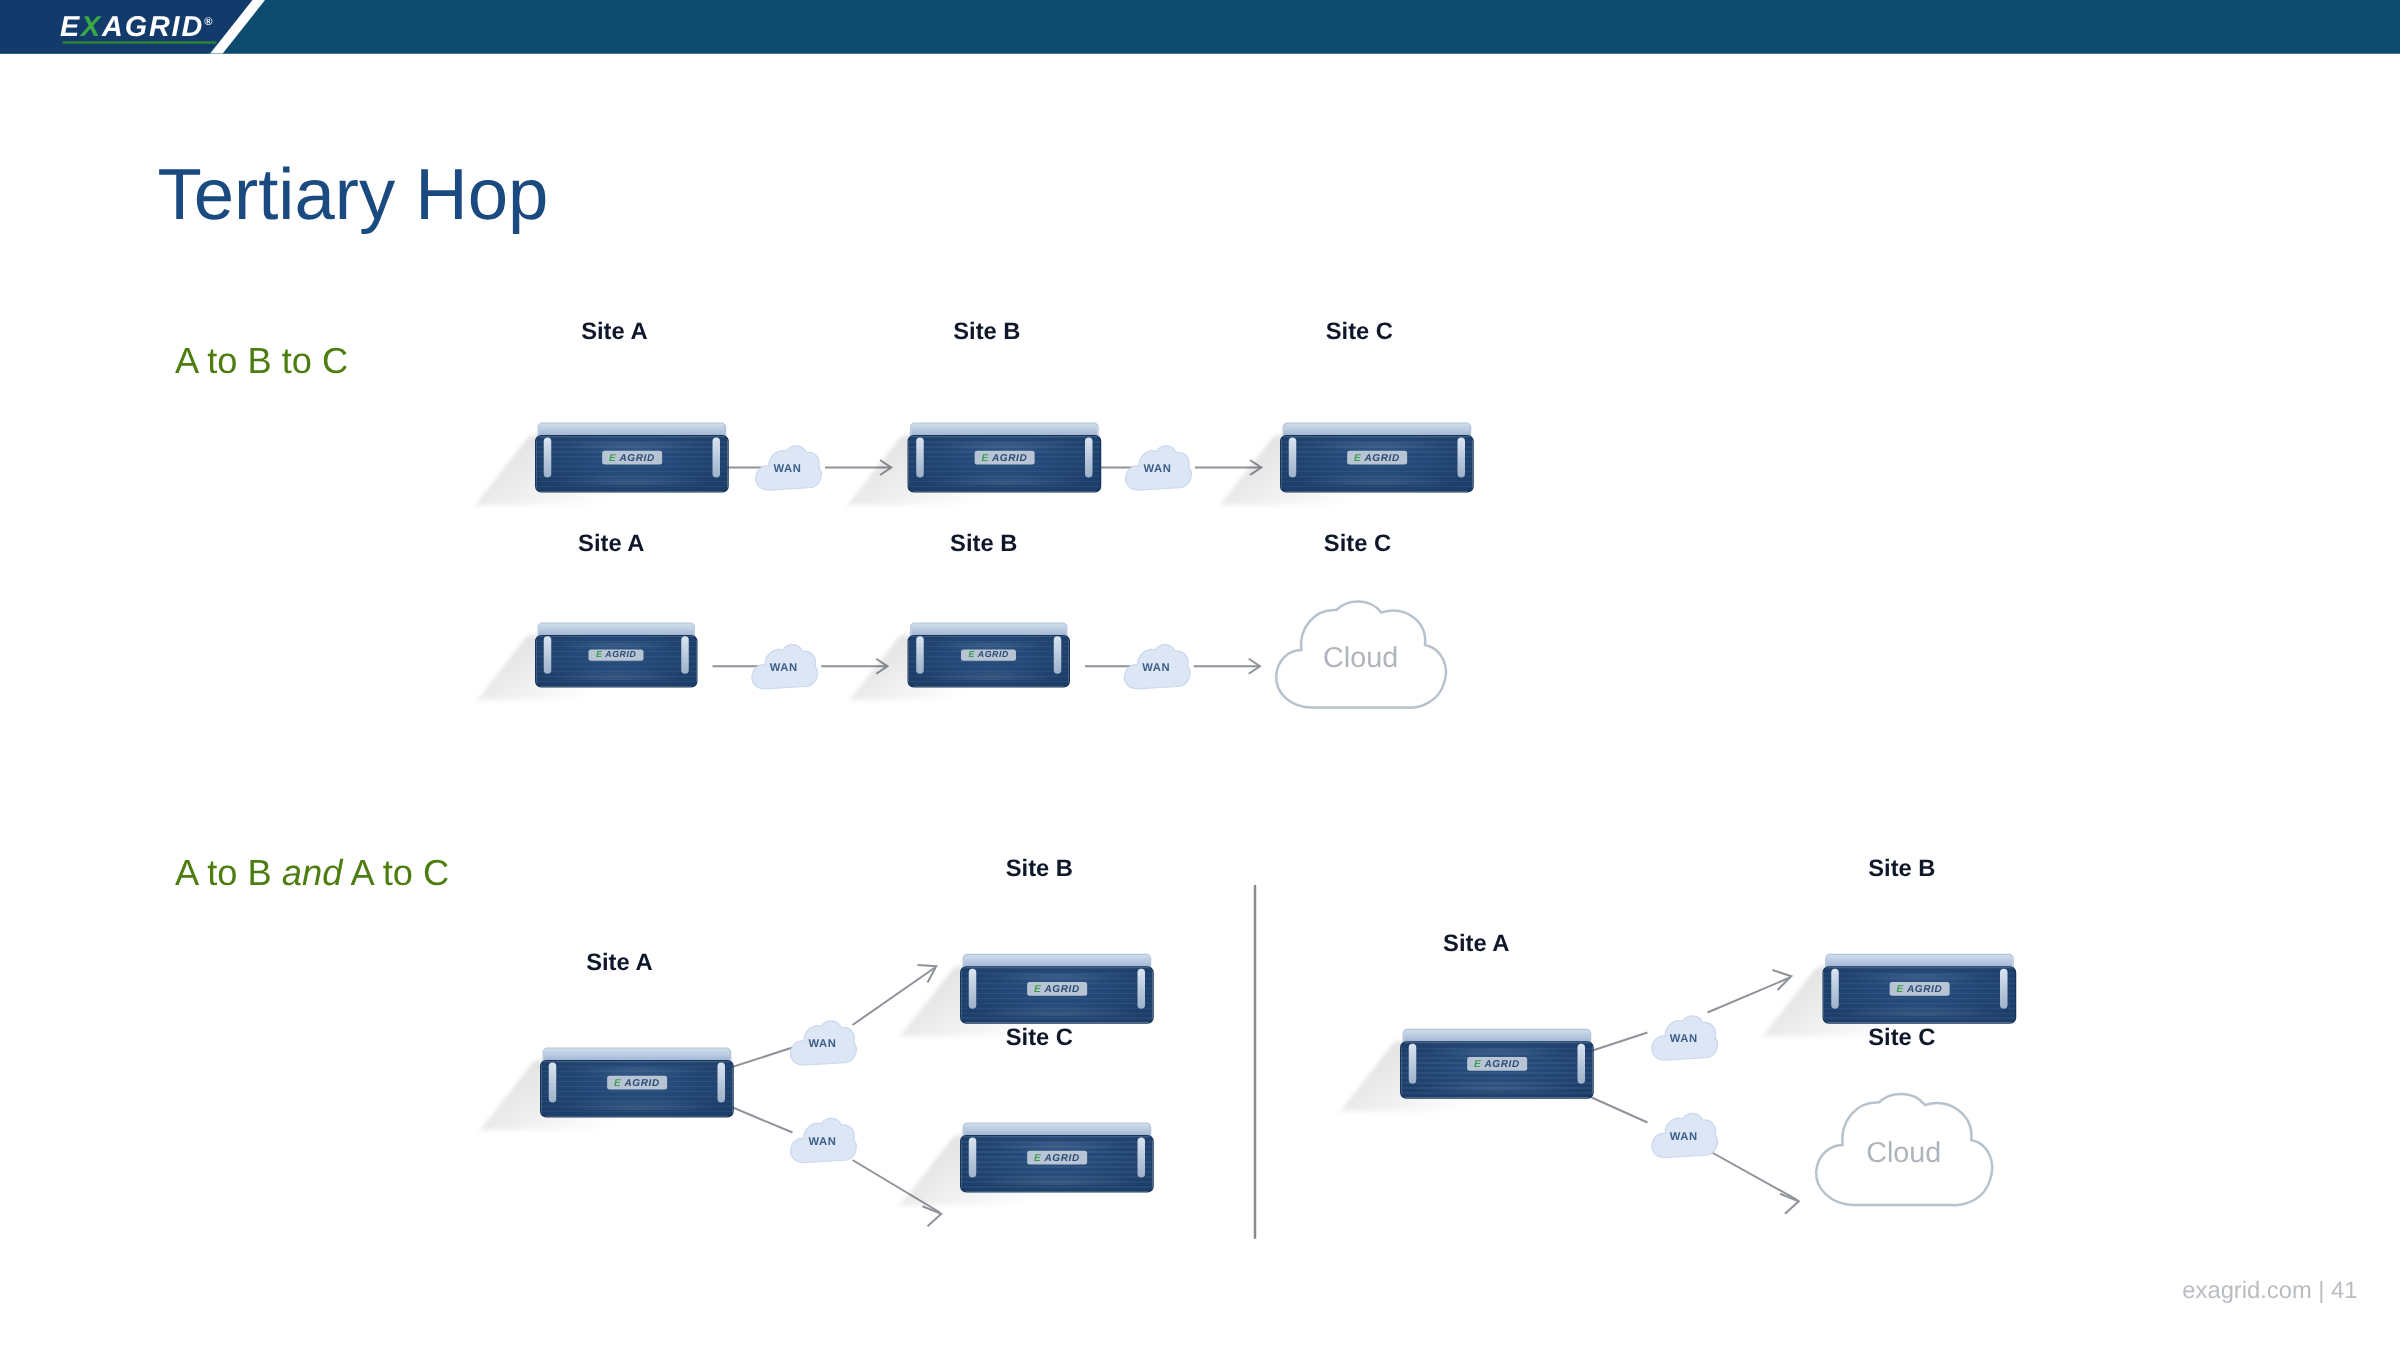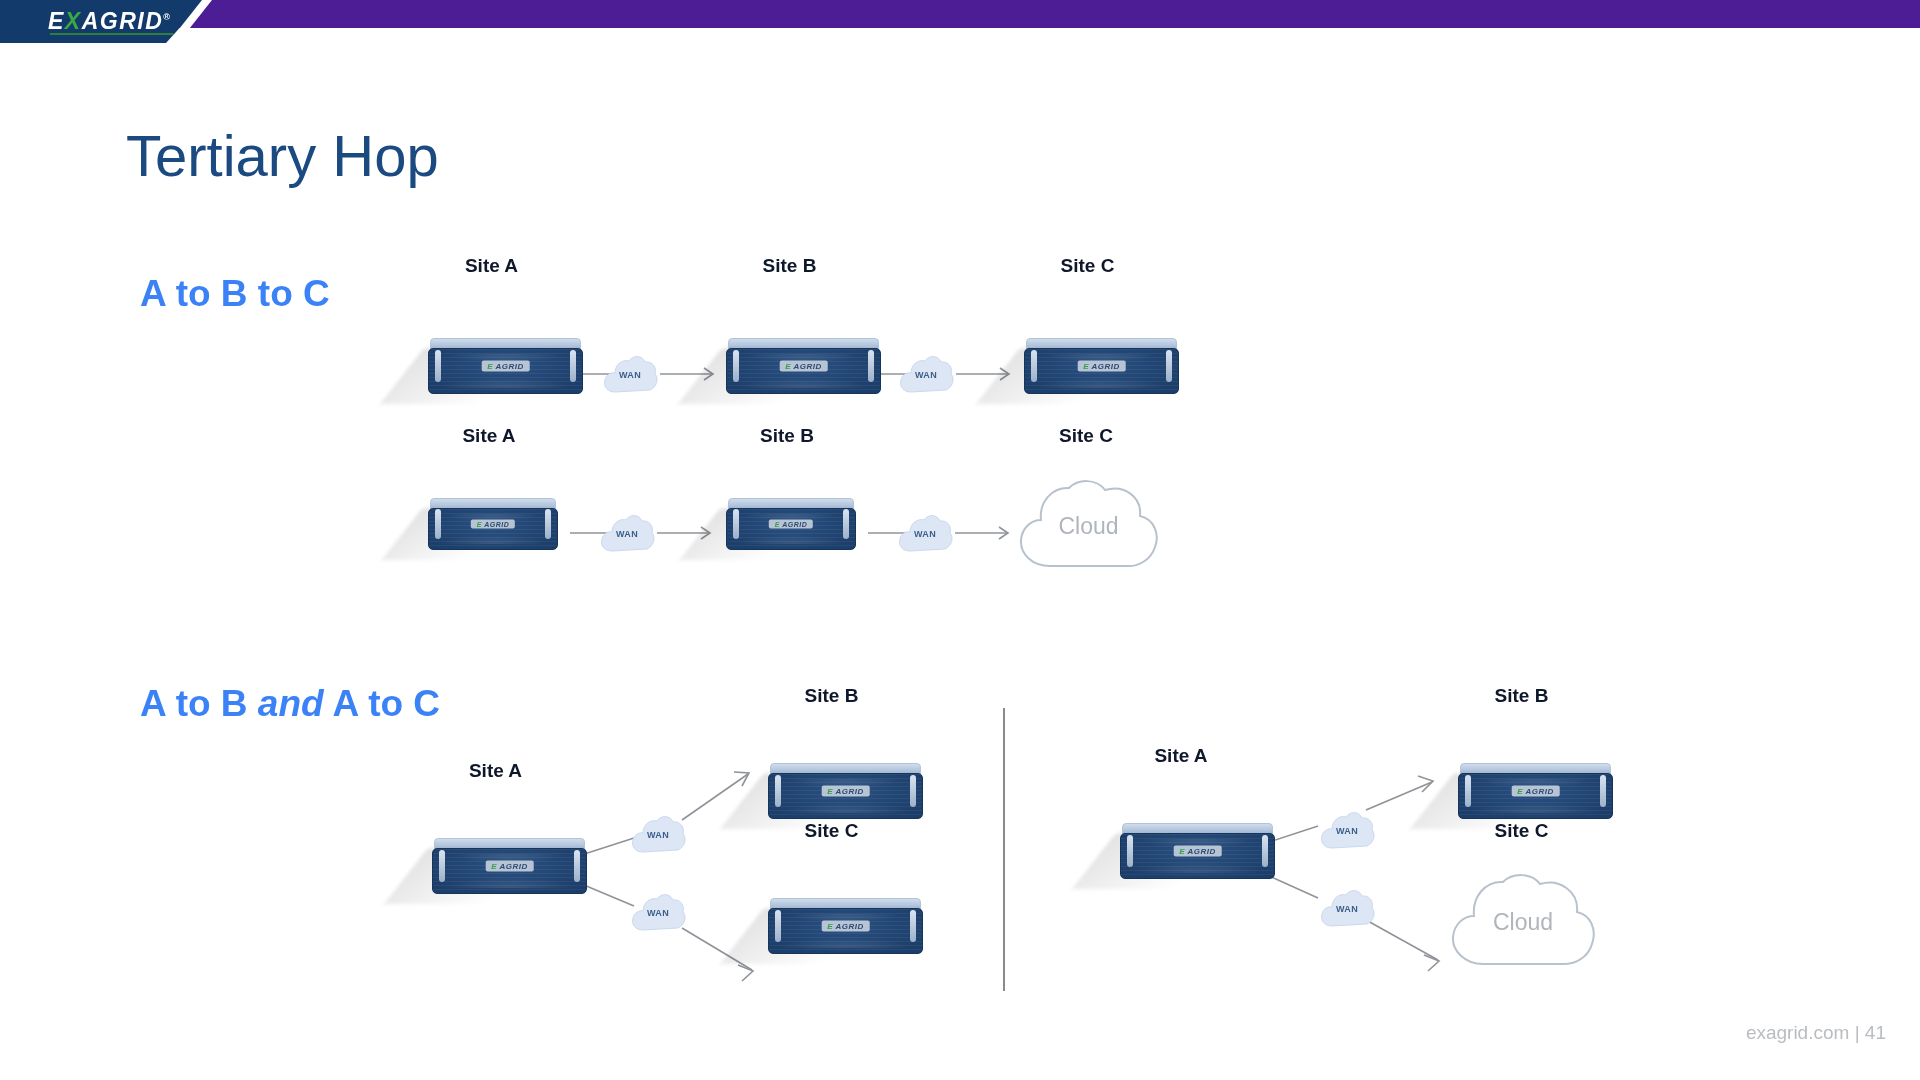--- a/index.html
+++ b/index.html
@@ -6,22 +6,22 @@
   body{
     width:1920px;height:1080px;
     background:#ffffff;
     font-family:"Liberation Sans", sans-serif;
     overflow:hidden;
     position:relative;
   }
 
   
   #header{
-    position:absolute;left:0;top:0;width:1920px;height:28px;
-    background:#4c1d95;
+    position:absolute;left:0;top:0;width:1920px;height:43px;
+    background:#0c4a6e;
   }
   #header-navy{
     position:absolute;left:0;top:0;height:43px;width:205px;
     background:#123a6b;
     clip-path:polygon(0 0, 205px 0, 166px 43px, 0 43px);
   }
   #header-stripe{
     position:absolute;left:168px;top:0;height:43px;width:44px;
     background:#ffffff;
     clip-path:polygon(34px 0, 44px 0, 10px 43px, 0 43px);
@@ -43,21 +43,21 @@
   
   #page-title{
     position:absolute;left:126px;top:122px;
     font-size:58px;color:#1b4a80;font-weight:normal;
     letter-spacing:0px;
   }
 
   
   .section-label{
     position:absolute;
-    font-size:37px;color:#3b82f6;font-weight:bold;white-space:nowrap;
+    font-size:29px;color:#4d7c0f;font-weight:normal;white-space:nowrap;
   }
   .section-label .it{font-style:italic;}
   #label-abc{left:140px;top:273px;}
   #label-ab-ac{left:140px;top:683px;}
 
   
   #divider{
     position:absolute;left:1003px;top:708px;width:2px;height:283px;
     background:#8a8a8a;
   }

